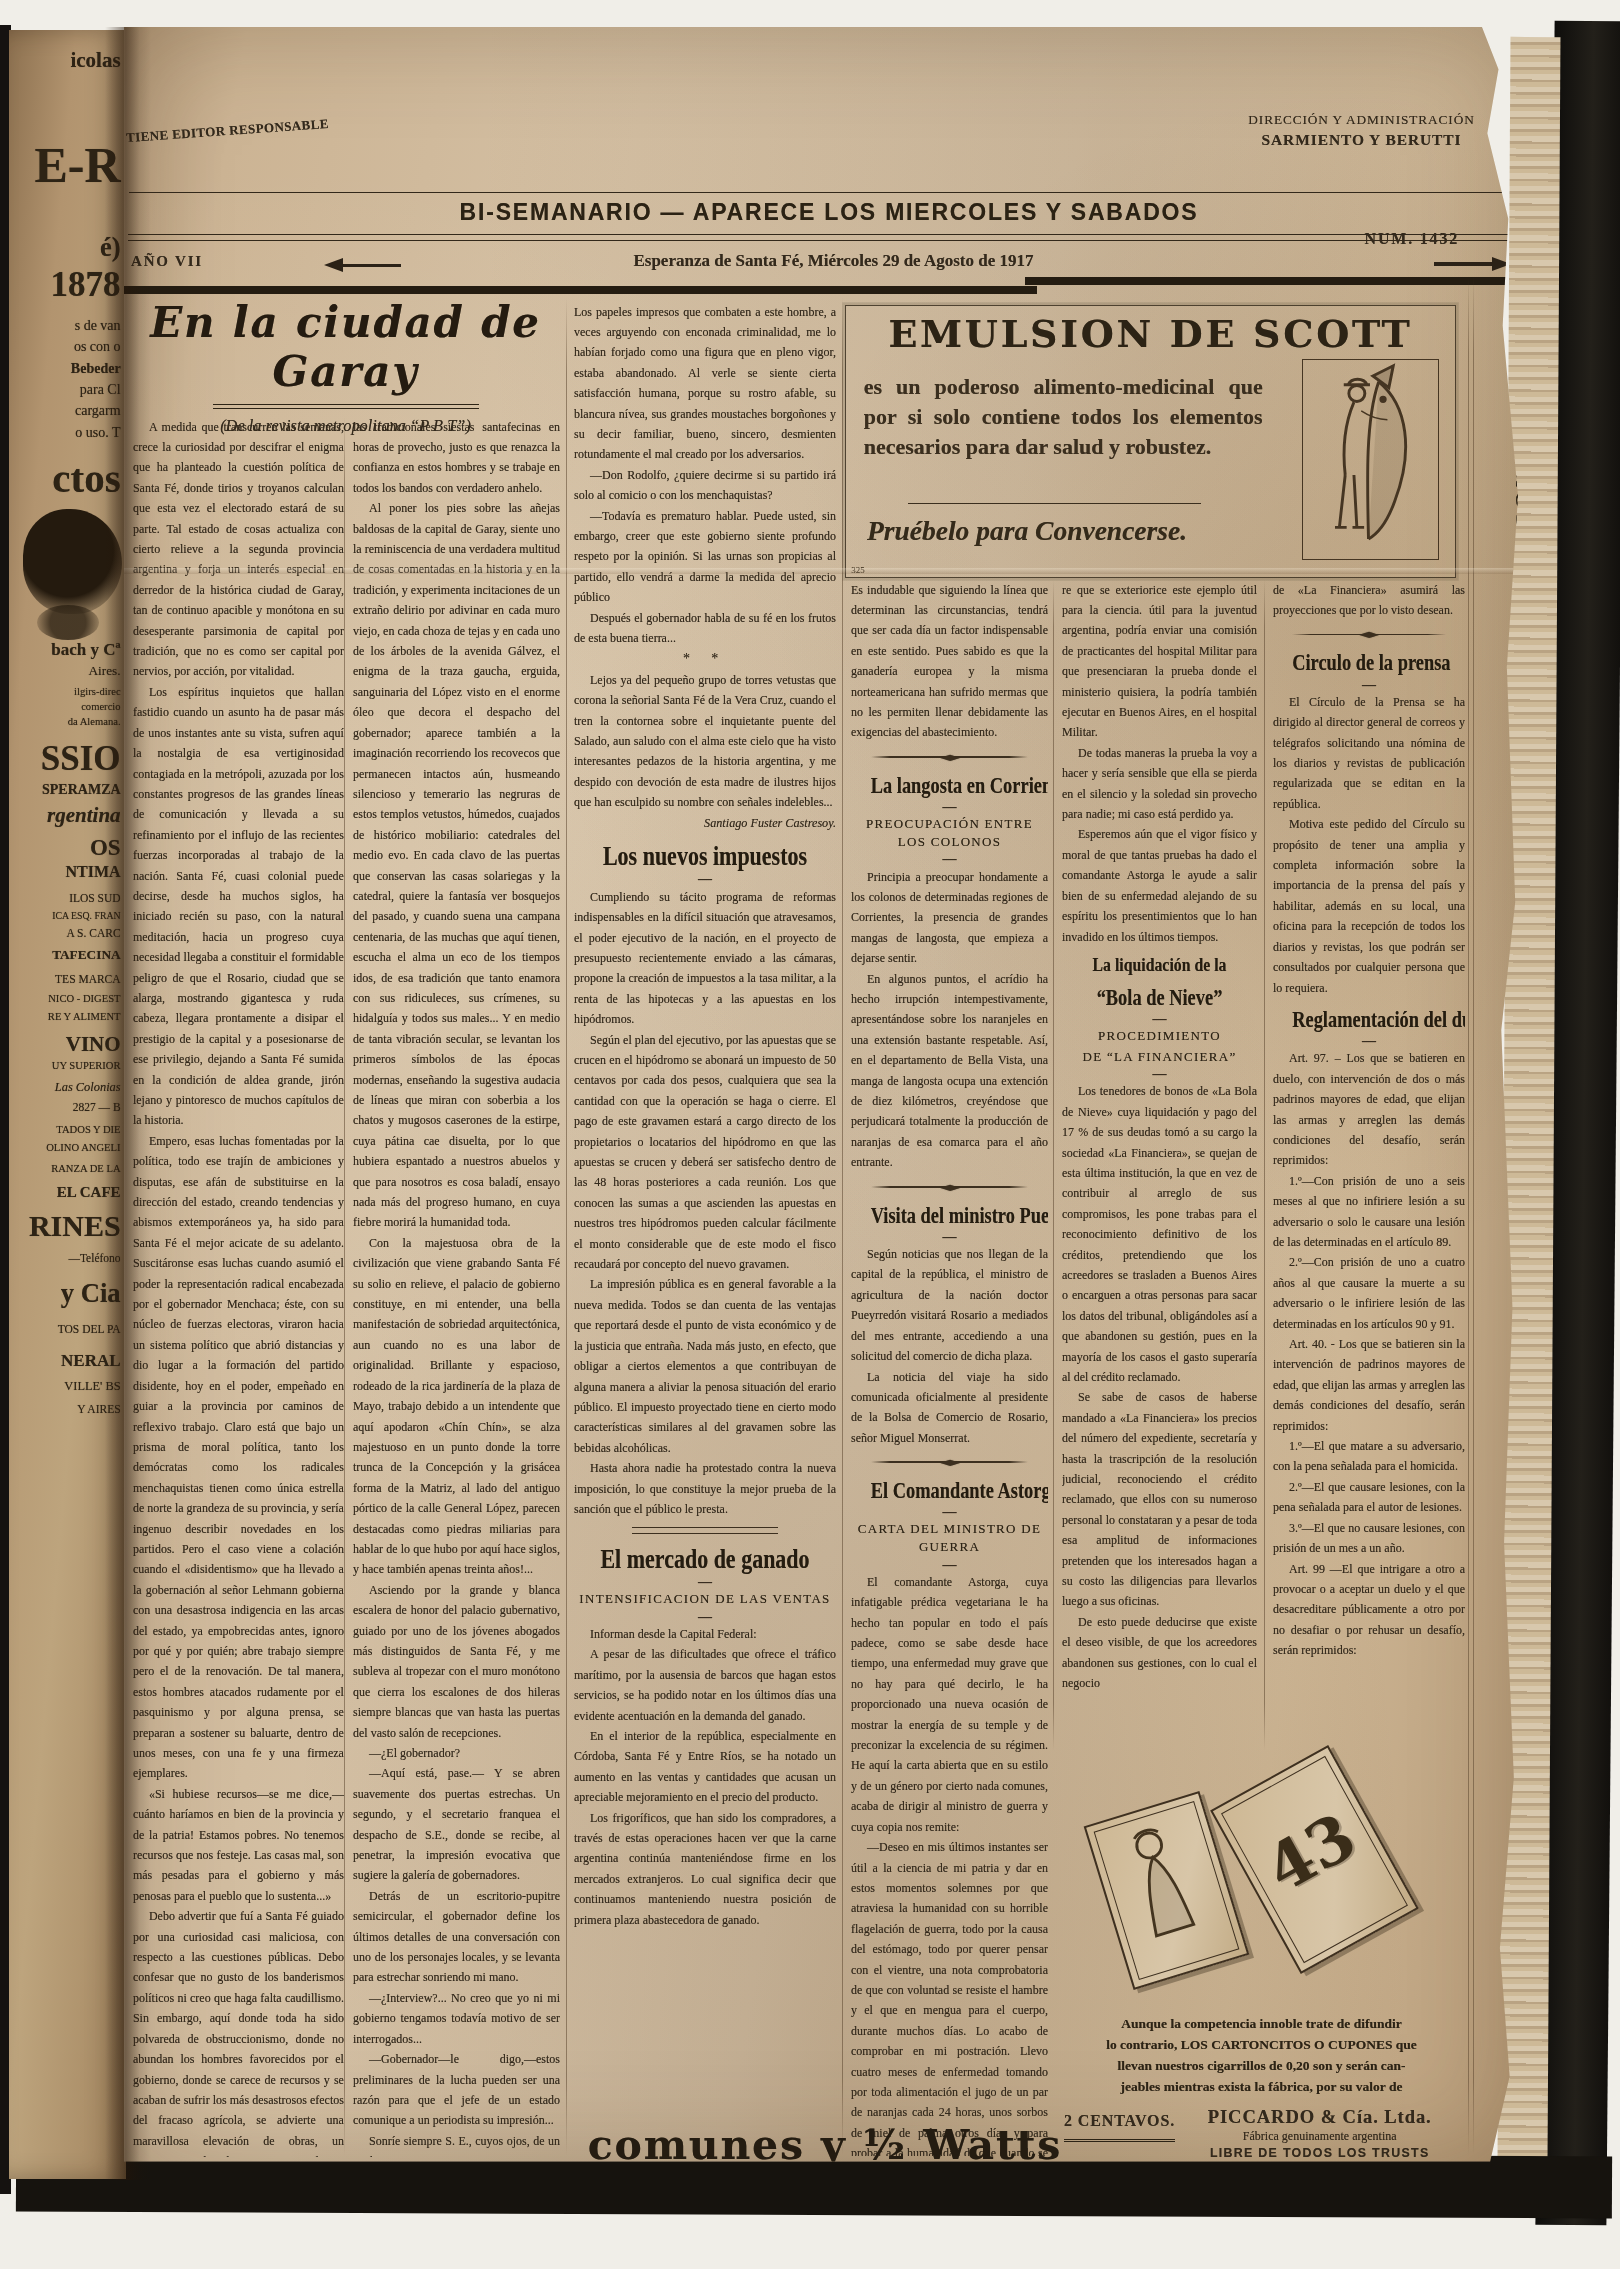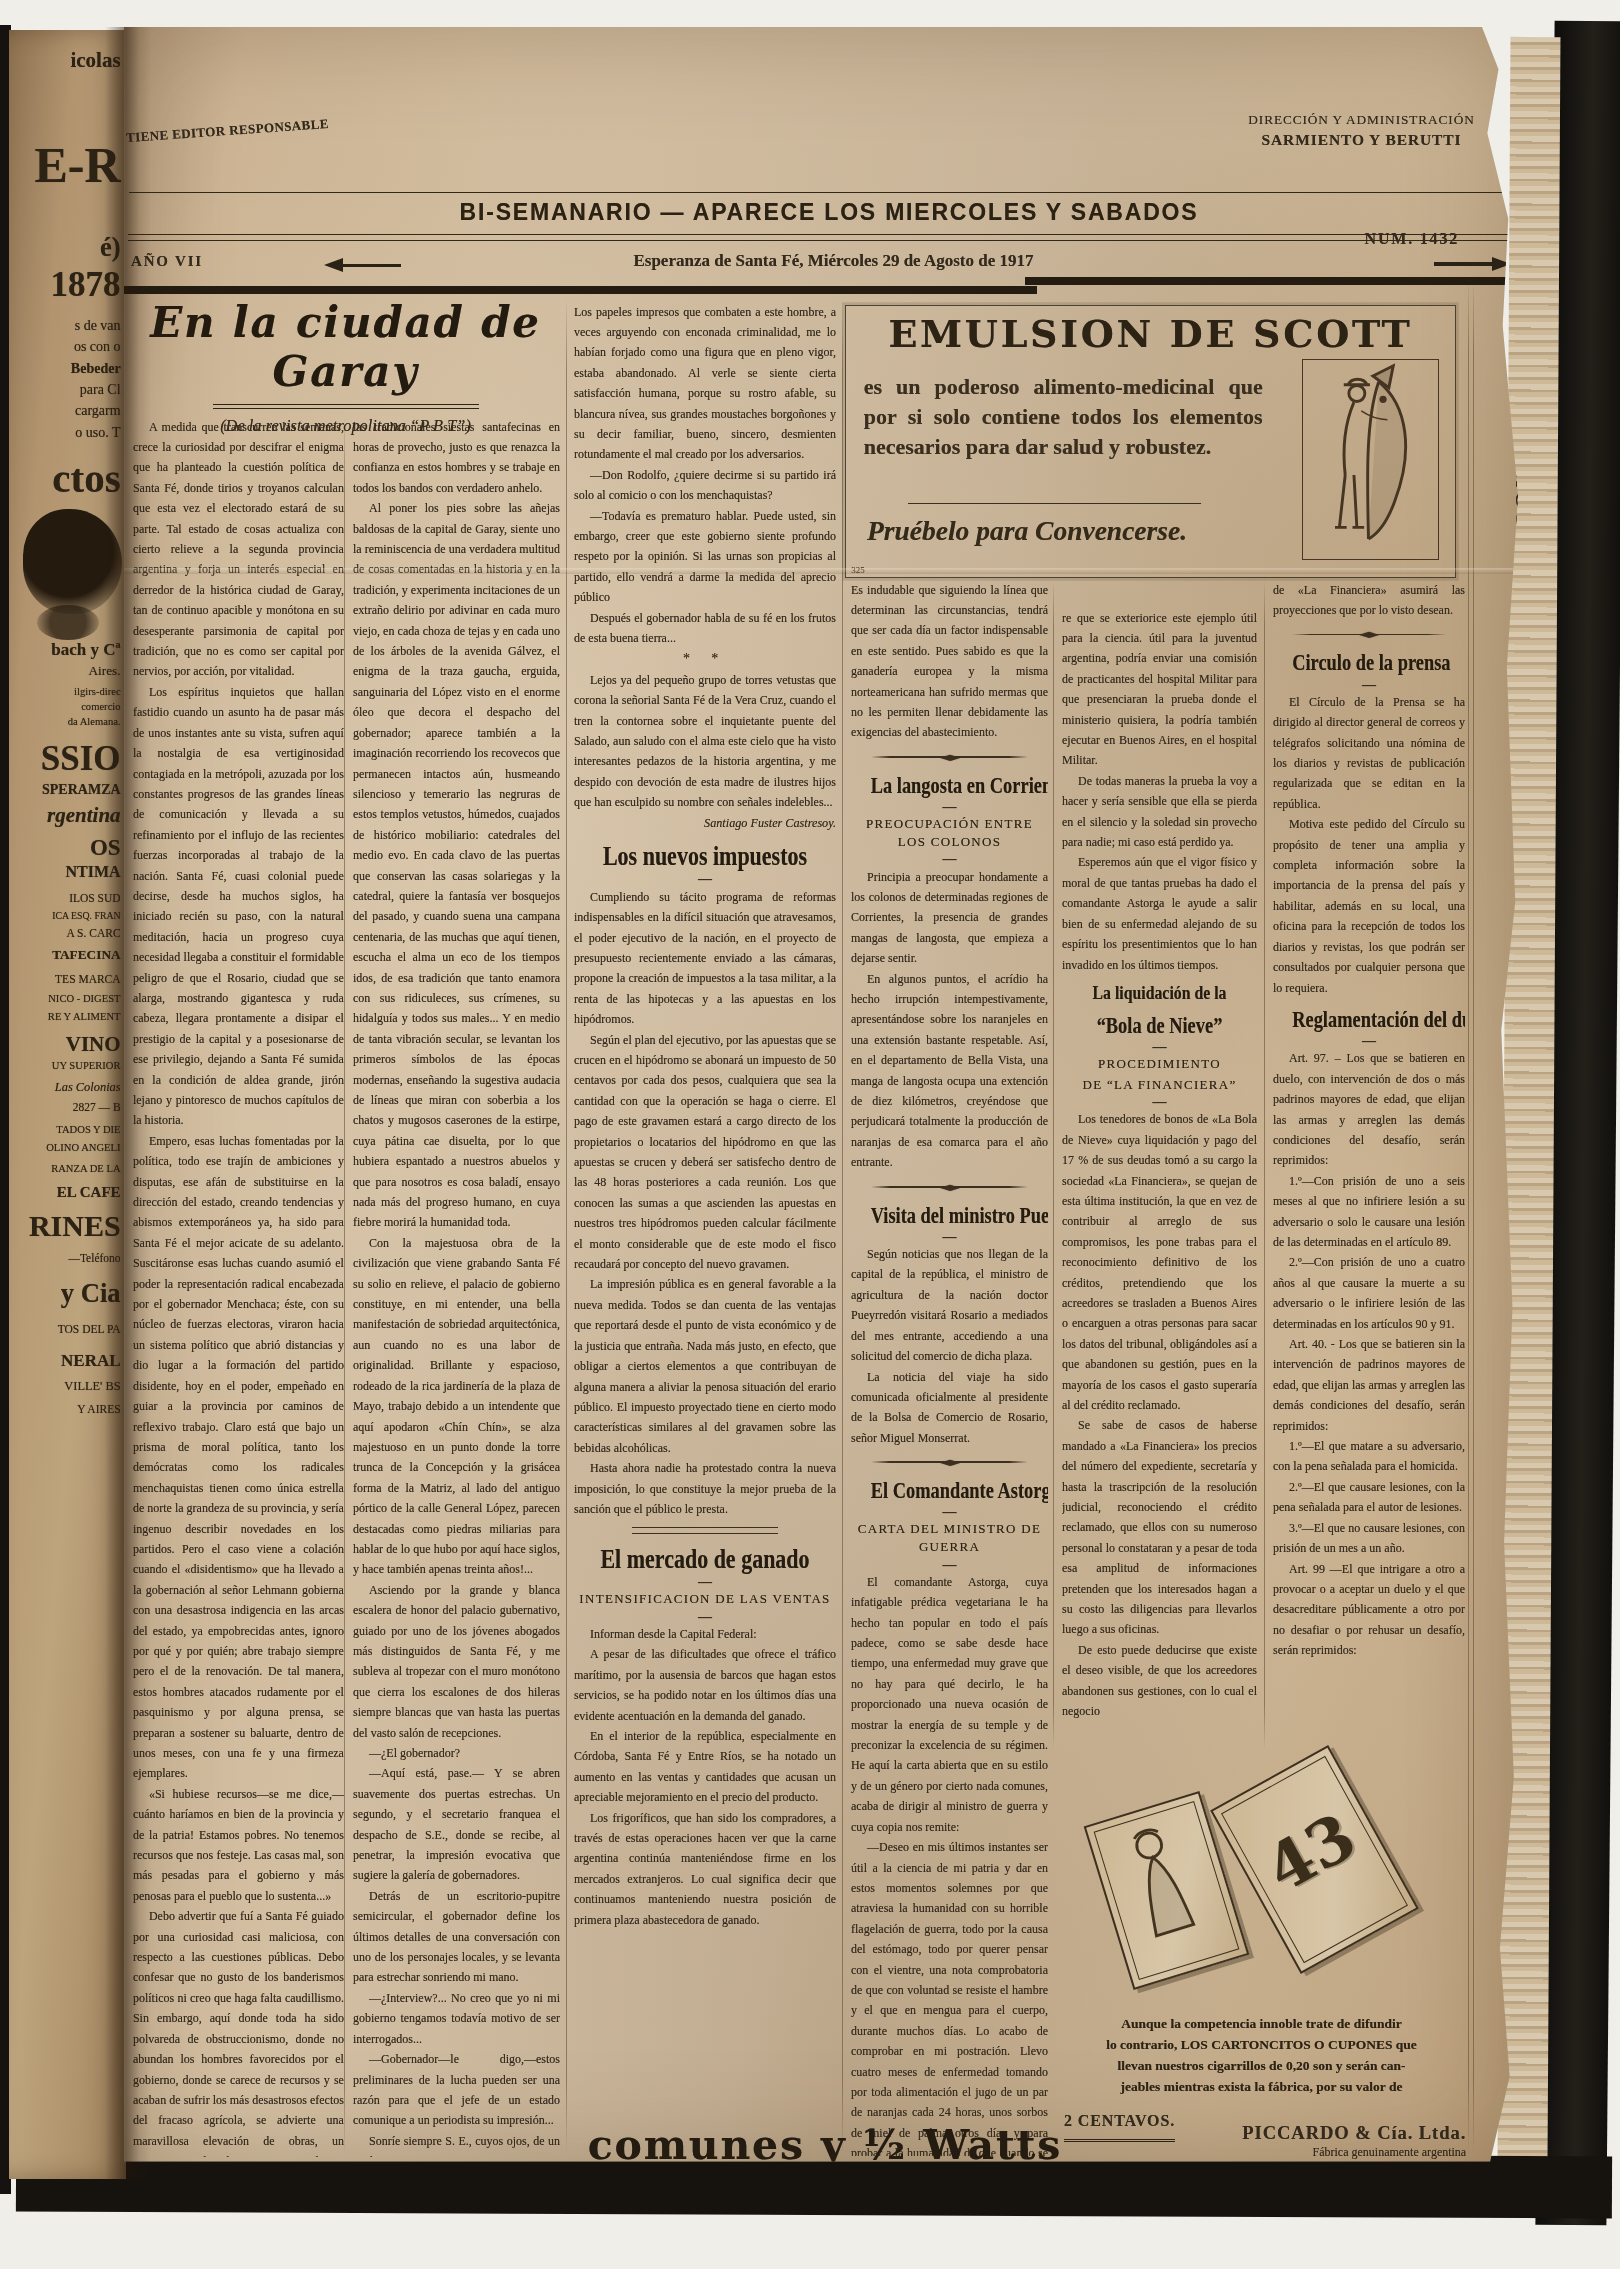--- a/index.html
+++ b/index.html
@@ -117,21 +117,21 @@
       box-shadow:3.5px 4.4px 0 rgba(46,34,18,.35);}
   .carton .inner{position:absolute;inset:6.2px;border:1.3px solid #3e3020;}
   .carton-a{left:51px;top:51px;width:117px;height:167px;transform:rotate(-17deg);}
   .carton-b{left:192px;top:12.4px;width:131px;height:183px;transform:rotate(-29deg);}
   .carton-num{position:absolute;left:0;top:46px;width:100%;text-align:center;font-family:"DejaVu Serif",serif;
       font-weight:700;font-size:64px;color:#32271660;color:#3a2d19;text-shadow:1.8px 1.8px 0 rgba(50,38,22,.3);}
   .pic-cap{margin:0;text-align:center;font-size:13.5px;line-height:21px;font-weight:700;color:#2c2315;}
   .pic-caption{position:absolute;left:0;top:259px;width:100%;}
   .pic-price{position:absolute;left:8.9px;top:358px;font-size:16px;font-weight:700;letter-spacing:0.9px;
       border-bottom:3.5px double #2c2315;padding-bottom:9px;}
-  .pic-sign{position:absolute;right:1.8px;top:368px;width:293px;text-align:right;}
+  .pic-sign{position:absolute;right:1.8px;top:352px;width:293px;text-align:center;}
   .pic-brand{font-size:18.6px;font-weight:700;letter-spacing:0.9px;}
   .pic-sub1{font-size:12px;margin-top:1.8px;}
   .pic-sub2{font-size:12.4px;letter-spacing:1.3px;font-weight:700;margin-top:1.8px;font-family:"Liberation Sans",sans-serif;}
 
   
   #watts{left:355px;top:2094px;width:692px;text-align:center;font-weight:700;font-size:41px;
       font-family:"DejaVu Serif",serif;color:#241c11;letter-spacing:1.8px;}
 
   
   #vertical-ad{left:1413px;top:250px;width:1827px;height:57px;transform:rotate(90deg);transform-origin:0 0;
@@ -310,21 +310,21 @@
       <p class="b-p">Según noticias que nos llegan de la capital de la república, el ministro de agricultura de la nación doctor Pueyrredón visitará Rosario a mediados del mes entrante, accediendo a una solicitud del comercio de dicha plaza.</p>
       <p class="b-p">La noticia del viaje ha sido comunicada oficialmente al presidente de la Bolsa de Comercio de Rosario, señor Miguel Monserrat.</p>
       <div class="b-orn"></div>
       <div class="b-h">El Comandante Astorga</div>
       <div class="b-dash">—</div>
       <div class="b-sub">CARTA DEL MINISTRO DE GUERRA</div>
       <div class="b-dash">—</div>
       <p class="b-p">El comandante Astorga, cuya infatigable prédica vegetariana le ha hecho tan popular en todo el país padece, como se sabe desde hace tiempo, una enfermedad muy grave que no hay para qué decirlo, le ha proporcionado una nueva ocasión de mostrar la energía de su temple y de preconizar la excelencia de su régimen. He aquí la carta abierta que en su estilo y de un género por cierto nada comunes, acaba de dirigir al ministro de guerra y cuya copia nos remite:</p>
       <p class="b-p">—Deseo en mis últimos instantes ser útil a la ciencia de mi patria y dar en estos momentos solemnes por que atraviesa la humanidad con su horrible flagelación de guerra, todo por la causa del estómago, todo por querer pensar con el vientre, una nota comprobatoria de que con voluntad se resiste el hambre y el que en mengua para el cuerpo, durante muchos días. Lo acabo de comprobar en mi postración. Llevo cuatro meses de enfermedad tomando por toda alimentación el jugo de un par de naranjas cada 24 horas, unos sorbos de miel de palma otros días y para probar a la humanidad de que cuando se tienen ideales se juega con la vida.</p>
     </div>
-  <div class="colbox" id="col5" style="left:938px;top:581px;width:195px;height:1172px;">
+  <div class="colbox" id="col5" style="left:938px;top:553px;width:195px;height:1172px;">
       <p class="b-p b-n">re que se exteriorice este ejemplo útil para la ciencia. útil para la juventud argentina, podría enviar una comisión de practicantes del hospital Militar para que presenciaran la prueba donde el ministerio quisiera, la podría también ejecutar en Buenos Aires, en el hospital Militar.</p>
       <p class="b-p">De todas maneras la prueba la voy a hacer y sería sensible que ella se pierda en el silencio y la soledad sin provecho para nadie; mi caso está perdido ya.</p>
       <p class="b-p">Esperemos aún que el vigor físico y moral de que tantas pruebas ha dado el comandante Astorga le ayude a salir bien de su enfermedad alejando de su espíritu los presentimientos que lo han invadido en los últimos tiempos.</p>
       <div class="b-h2">La liquidación de la</div>
       <div class="b-h">“Bola de Nieve”</div>
       <div class="b-dash">—</div>
       <div class="b-sub">PROCEDIMIENTO</div>
       <div class="b-sub">DE “LA FINANCIERA”</div>
       <div class="b-dash">—</div>
       <p class="b-p">Los tenedores de bonos de «La Bola de Nieve» cuya liquidación y pago del 17 % de sus deudas tomó a su cargo la sociedad «La Financiera», se quejan de esta última institución, la que en vez de contribuir al arreglo de sus compromisos, les pone trabas para el reconocimiento definitivo de los créditos, pretendiendo que los acreedores se trasladen a Buenos Aires o encarguen a otras personas para sacar los datos del tribunal, obligándoles así a que abandonen su gestión, pues en la mayoría de los casos el gasto superaría al del crédito reclamado.</p>

